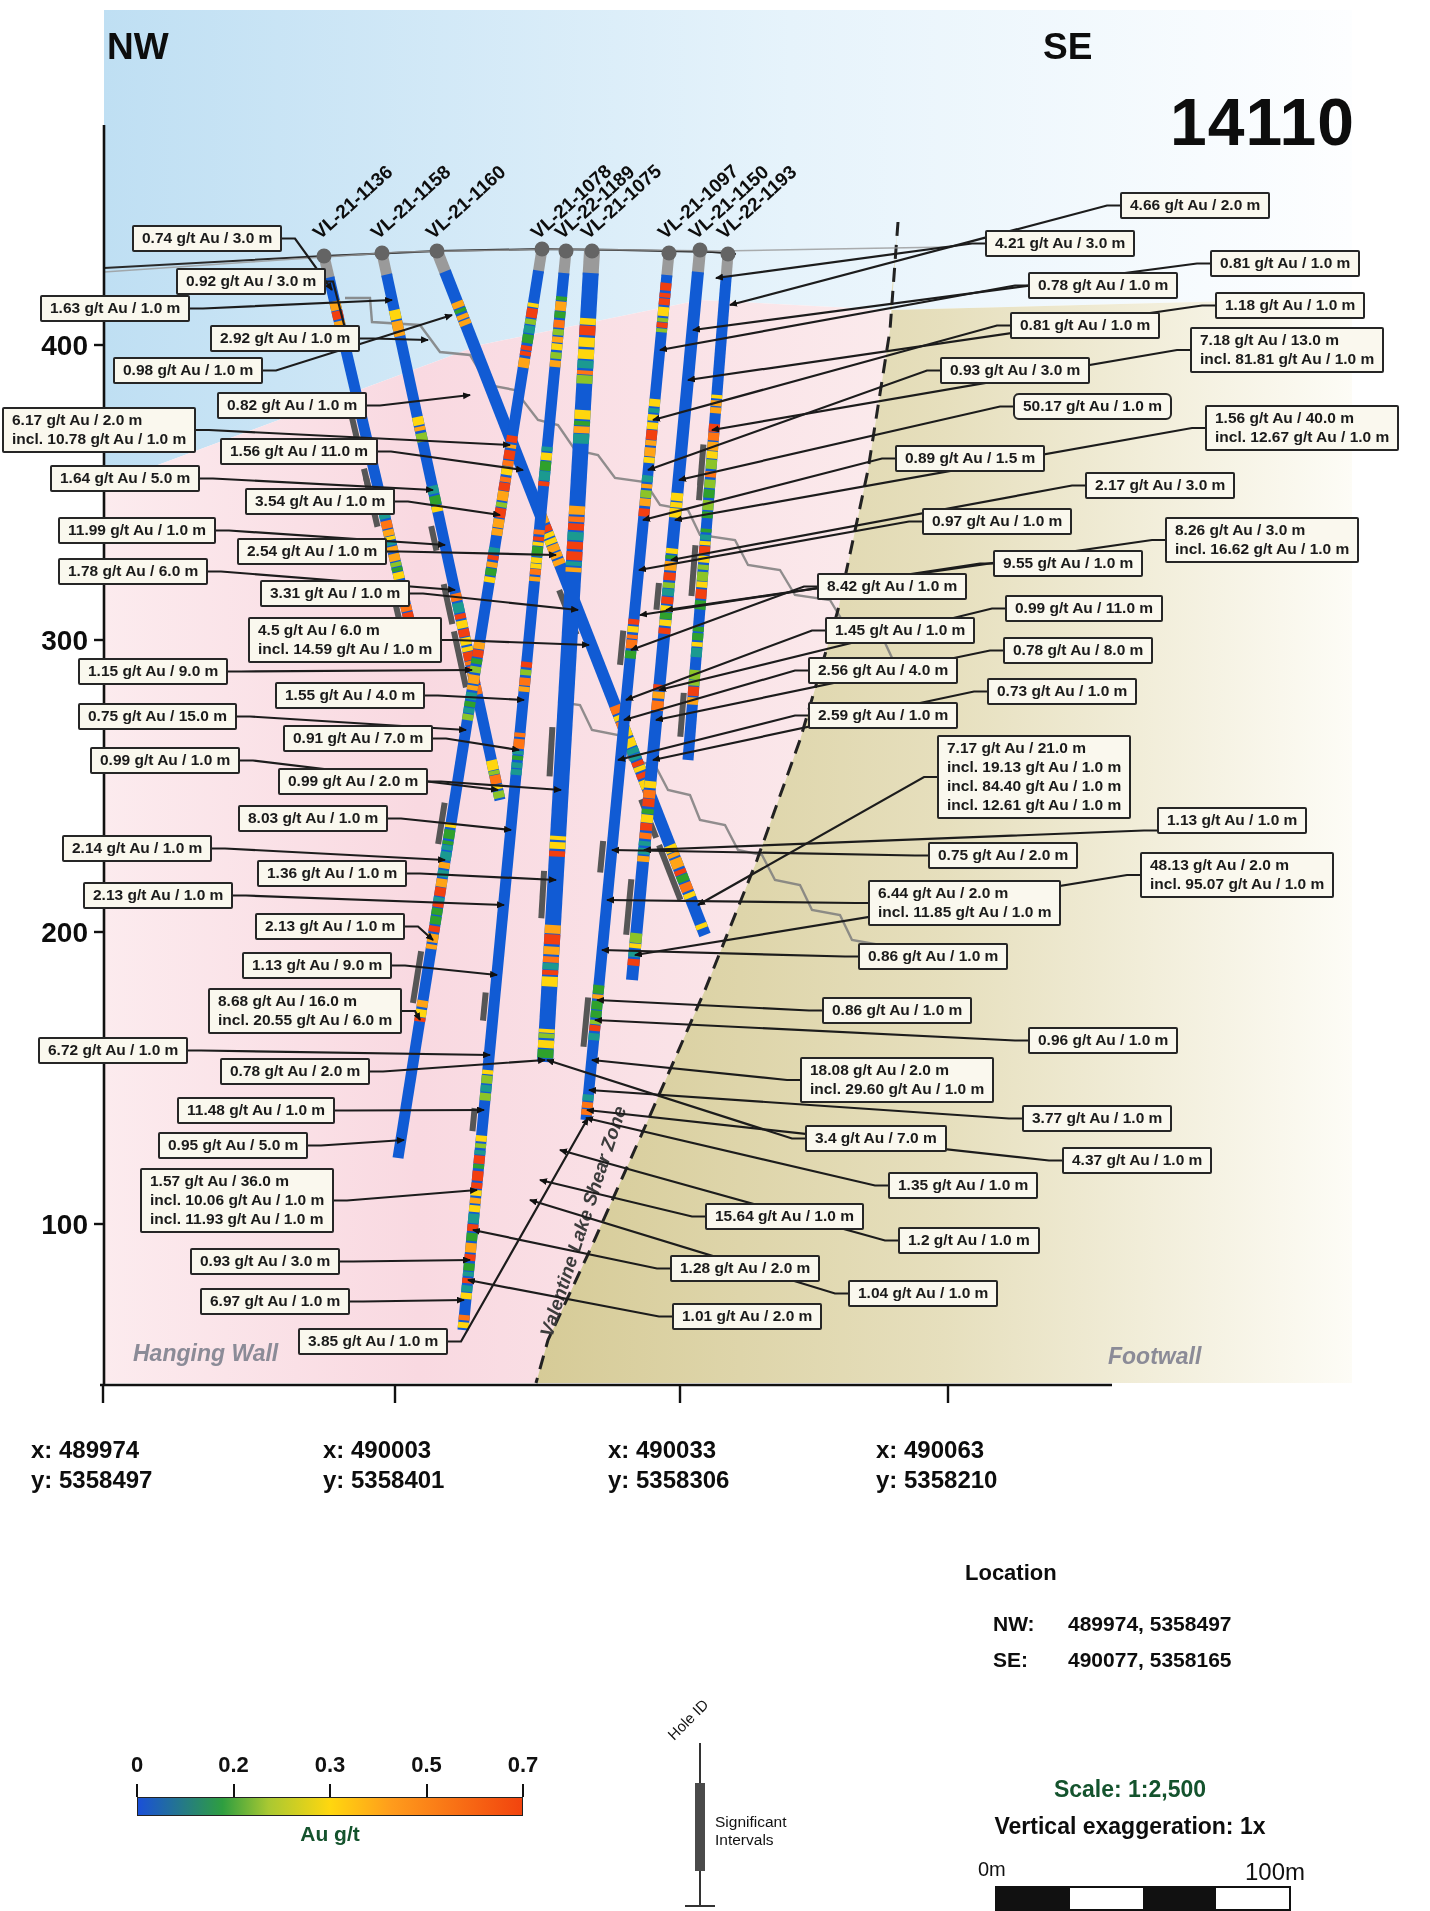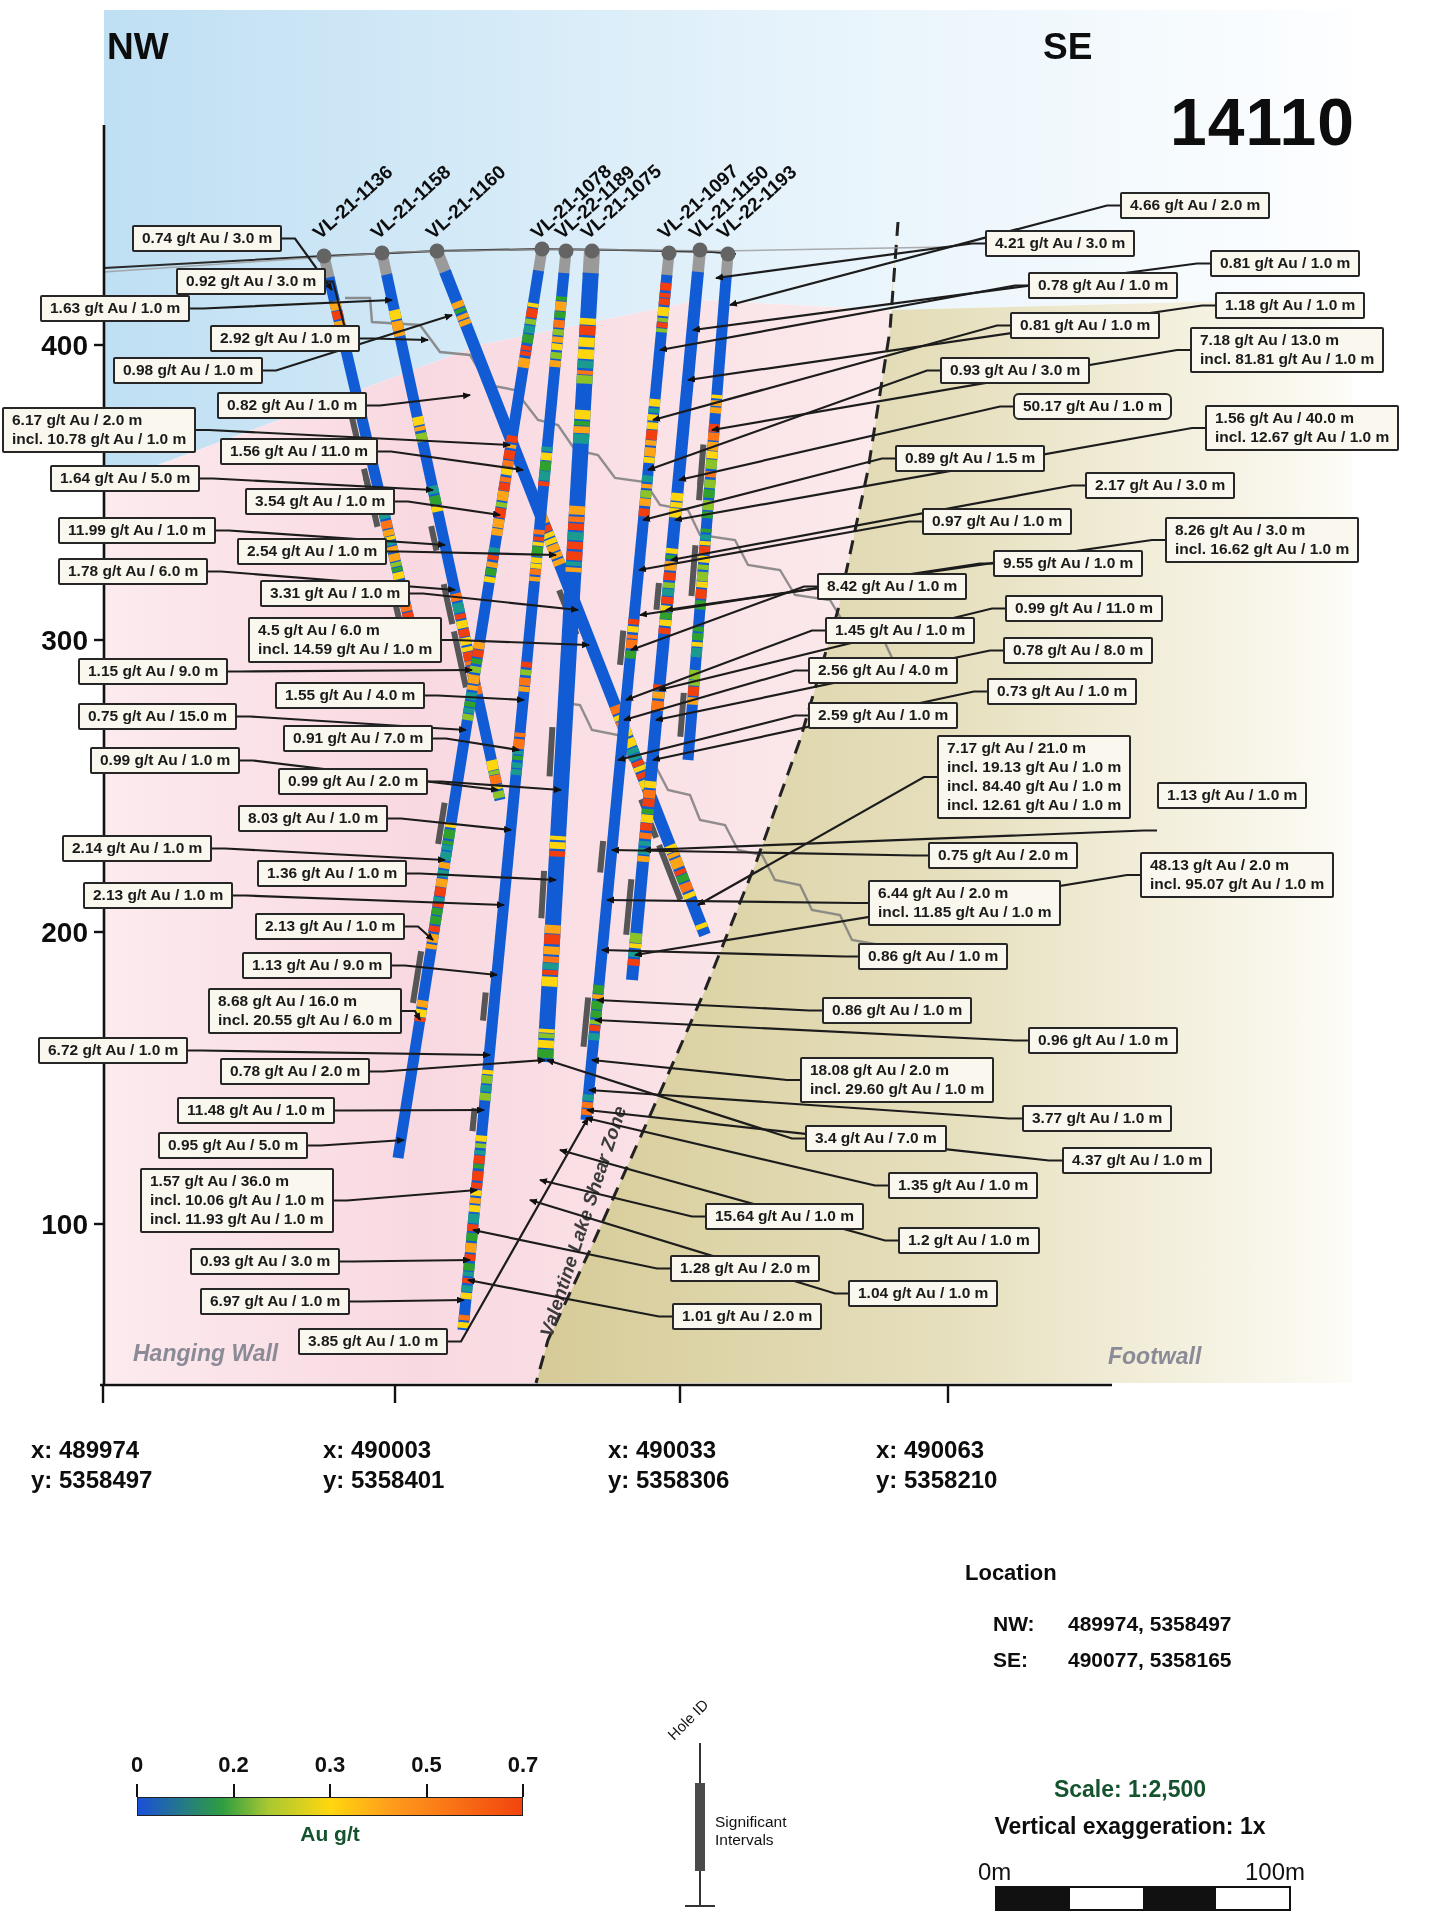--- a/index.html
+++ b/index.html
@@ -23,21 +23,21 @@
   #cb-bar{position:absolute;left:0;top:45px;width:384px;height:17px;border:1.5px solid #222;}
   #cb-caption{position:absolute;left:0;top:70px;width:386px;text-align:center;font-weight:bold;font-size:21px;color:#14532d;}
   #location{position:absolute;left:965px;top:1560px;color:#0d0d0d;}
   #location .loc-title{font-weight:bold;font-size:22px;}
   #location .loc-row{position:absolute;left:28px;font-weight:bold;font-size:21px;}
   #location .loc-val{position:absolute;left:103px;font-weight:bold;font-size:21px;white-space:nowrap;}
   #scale-txt{position:absolute;left:965px;top:1776px;width:330px;text-align:center;font-weight:bold;font-size:23px;color:#14532d;}
   #vex-txt{position:absolute;left:950px;top:1813px;width:360px;text-align:center;font-weight:bold;font-size:23px;color:#0d0d0d;}
   #scalebar{position:absolute;left:995px;top:1886px;width:292px;height:21px;border:2px solid #111;display:flex;}
   #scalebar .seg{flex:1 0 25%;}
-  #sb-0{position:absolute;left:978px;top:1858px;font-size:24px;color:#111;}
+  #sb-0{position:absolute;left:978px;top:1858px;font-size:20px;color:#111;}
   #sb-100{position:absolute;left:1245px;top:1858px;font-size:24px;color:#111;}
   #holeid-legend{position:absolute;left:640px;top:1655px;}
 </style>
 </head>
 <body>
 
 <div class="stage">
   <svg id="scene" width="1430" height="1911" viewBox="0 0 1430 1911">
       <defs>
         <linearGradient id="gSky" x1="0" y1="0" x2="1" y2="0">
@@ -631,21 +631,21 @@
       <div class="ival" style="left: 1165px; top: 517px;">8.26 g/t Au / 3.0 m<br>incl. 16.62 g/t Au / 1.0 m</div>
       <div class="ival" style="left: 993px; top: 550px;">9.55 g/t Au / 1.0 m</div>
       <div class="ival" style="left: 817px; top: 573px;">8.42 g/t Au / 1.0 m</div>
       <div class="ival" style="left: 1005px; top: 595px;">0.99 g/t Au / 11.0 m</div>
       <div class="ival" style="left: 825px; top: 617px;">1.45 g/t Au / 1.0 m</div>
       <div class="ival" style="left: 1003px; top: 637px;">0.78 g/t Au / 8.0 m</div>
       <div class="ival" style="left: 808px; top: 657px;">2.56 g/t Au / 4.0 m</div>
       <div class="ival" style="left: 987px; top: 678px;">0.73 g/t Au / 1.0 m</div>
       <div class="ival" style="left: 808px; top: 702px;">2.59 g/t Au / 1.0 m</div>
       <div class="ival" style="left: 937px; top: 735px;">7.17 g/t Au / 21.0 m<br>incl. 19.13 g/t Au / 1.0 m<br>incl. 84.40 g/t Au / 1.0 m<br>incl. 12.61 g/t Au / 1.0 m</div>
-      <div class="ival" style="left: 1157px; top: 782px;">1.13 g/t Au / 1.0 m</div>
+      <div class="ival" style="left: 1157px; top: 807px;">1.13 g/t Au / 1.0 m</div>
       <div class="ival" style="left: 928px; top: 842px;">0.75 g/t Au / 2.0 m</div>
       <div class="ival" style="left: 1140px; top: 852px;">48.13 g/t Au / 2.0 m<br>incl. 95.07 g/t Au / 1.0 m</div>
       <div class="ival" style="left: 868px; top: 880px;">6.44 g/t Au / 2.0 m<br>incl. 11.85 g/t Au / 1.0 m</div>
       <div class="ival" style="left: 858px; top: 943px;">0.86 g/t Au / 1.0 m</div>
       <div class="ival" style="left: 822px; top: 997px;">0.86 g/t Au / 1.0 m</div>
       <div class="ival" style="left: 1028px; top: 1027px;">0.96 g/t Au / 1.0 m</div>
       <div class="ival" style="left: 800px; top: 1057px;">18.08 g/t Au / 2.0 m<br>incl. 29.60 g/t Au / 1.0 m</div>
       <div class="ival" style="left: 1022px; top: 1105px;">3.77 g/t Au / 1.0 m</div>
       <div class="ival" style="left: 805px; top: 1125px;">3.4 g/t Au / 7.0 m</div>
       <div class="ival" style="left: 1062px; top: 1147px;">4.37 g/t Au / 1.0 m</div>

